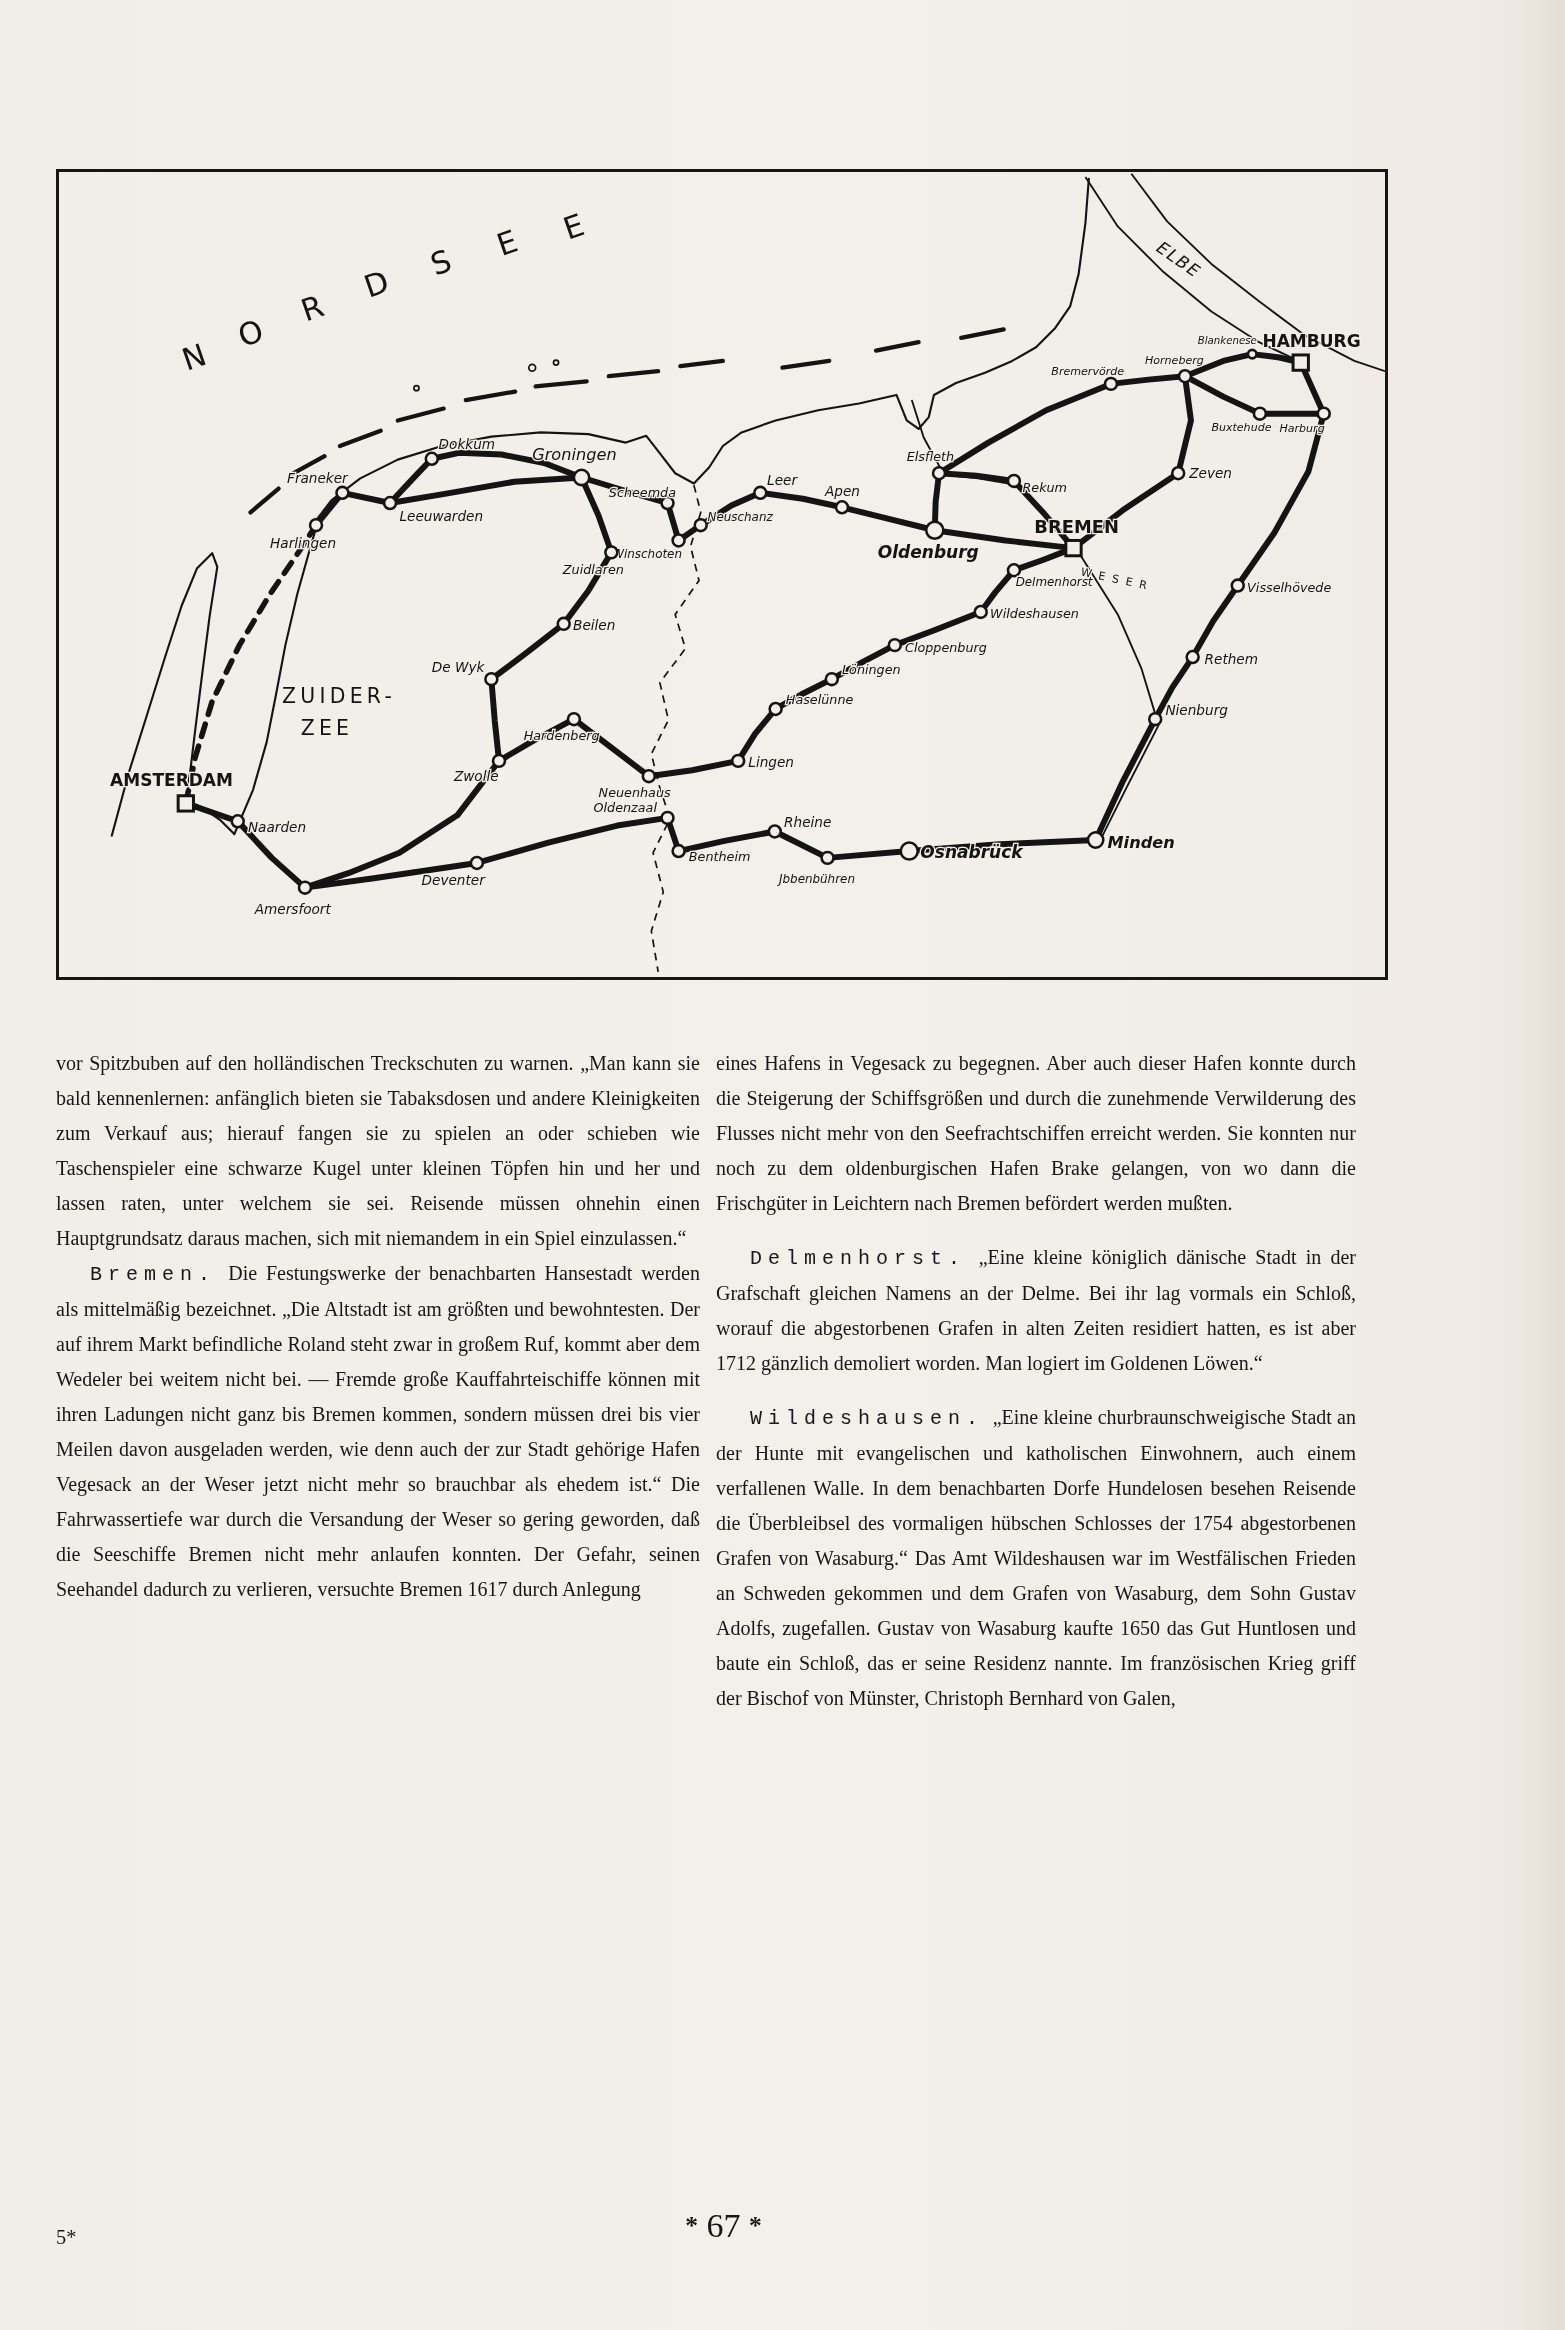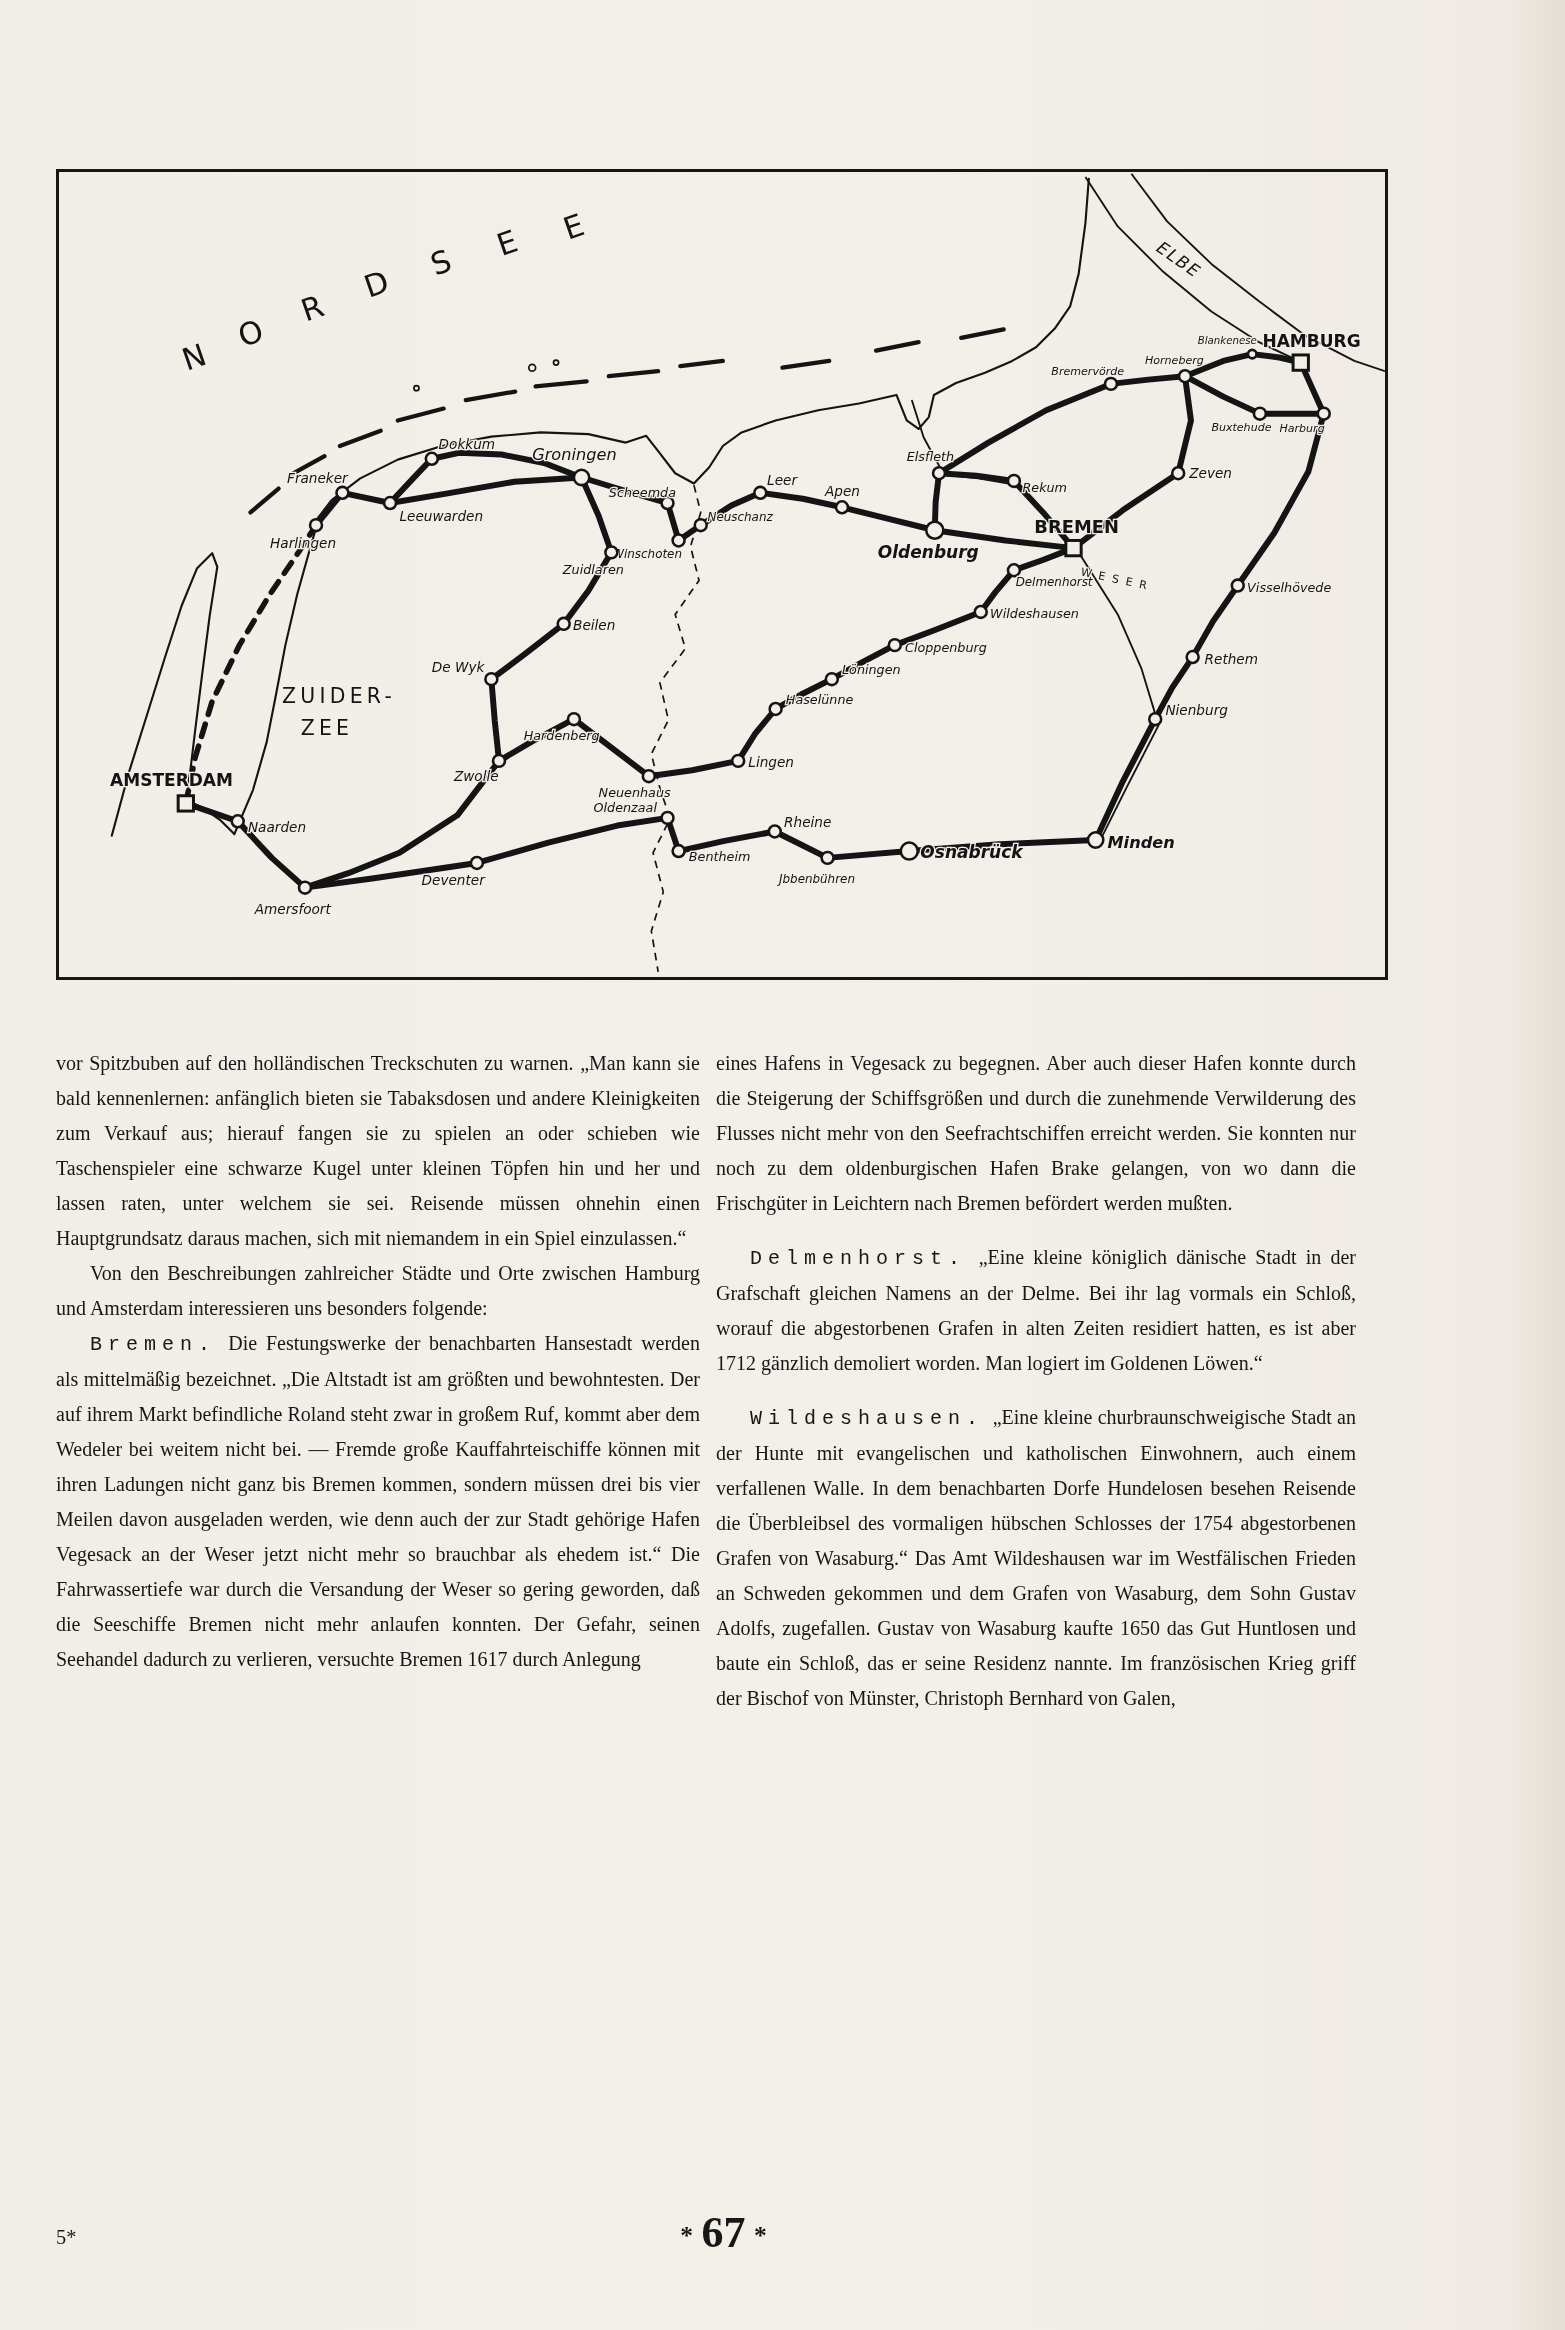--- a/index.html
+++ b/index.html
@@ -21,21 +21,21 @@
   .col-left{left:56px;}
   .col-right{left:716px;width:640px;}
   .para{margin:0;}
   .para.ind{text-indent:34px;}
   .para.gap{margin-top:19px;}
   .lead{letter-spacing:6px;padding-right:3.4px;font-family:Liberation Mono, monospace;}
   .footer-number{
     position:absolute;left:56px;top:2207px;width:1335px;text-align:center;
   }
   .footer-number .star{font-size:25.5px;font-weight:bold;vertical-align:2.6px;padding:0 8.5px;}
-  .footer-number .num{font-size:44px;font-weight:bold;}
+  .footer-number .num{font-size:34px;font-weight:normal;}
   .sig-mark{
     position:absolute;left:56px;top:2226px;font-size:20.4px;
   }
 </style>
 </head>
 <body>
 
 <div class="map-frame">
   <svg viewBox="0 0 1558 946" preserveAspectRatio="none">
       <path d="M 62,780 L 82,706 L 104,636 L 124,572 L 144,510 L 162,466 L 180,448 L 186,464 L 177,522 L 169,584 L 161,648 L 154,706 L 150,738" fill="none" stroke="#141414" stroke-width="2.5" stroke-linejoin="round" stroke-linecap="round"></path>
@@ -175,21 +175,20 @@
       <text x="598" y="80" font-size="36" font-family="&quot;Liberation Serif&quot;, serif" transform="rotate(-19 598 80)">E</text>
       <text x="262" y="624" font-size="24" letter-spacing="5" stroke="#f2efe8" stroke-width="3" paint-order="stroke">ZUIDER-</text>
       <text x="284" y="662" font-size="24" letter-spacing="5" stroke="#f2efe8" stroke-width="3" paint-order="stroke">ZEE</text>
       <text x="1288" y="92" font-size="20" letter-spacing="2" stroke="#f2efe8" stroke-width="3" paint-order="stroke" transform="rotate(35 1288 92)" font-style="italic">ELBE</text>
       <text x="1200" y="474" font-size="13" letter-spacing="2" stroke="#f2efe8" stroke-width="3" paint-order="stroke" transform="rotate(12 1200 474)">W E S E R</text>
     </svg>
 </div>
 
 <div class="col col-left">
     <p class="para">vor Spitzbuben auf den holländischen Treckschuten zu warnen. „Man kann sie bald kennenlernen: anfänglich bieten sie Tabaksdosen und andere Kleinigkeiten zum Verkauf aus; hierauf fangen sie zu spielen an oder schieben wie Taschenspieler eine schwarze Kugel unter kleinen Töpfen hin und her und lassen raten, unter welchem sie sei. Reisende müssen ohnehin einen Hauptgrundsatz daraus machen, sich mit niemandem in ein Spiel einzulassen.“</p>
-    <p class="para ind">Von den Beschreibungen zahlreicher Städte und Orte zwischen Hamburg und Amsterdam interessieren uns besonders folgende:</p>
     <p class="para ind"><span class="lead">Bremen.</span> Die Festungswerke der benachbarten Hansestadt werden als mittelmäßig bezeichnet. „Die Altstadt ist am größten und bewohntesten. Der auf ihrem Markt befindliche Roland steht zwar in großem Ruf, kommt aber dem Wedeler bei weitem nicht bei. — Fremde große Kauffahrteischiffe können mit ihren Ladungen nicht ganz bis Bremen kommen, sondern müssen drei bis vier Meilen davon ausgeladen werden, wie denn auch der zur Stadt gehörige Hafen Vegesack an der Weser jetzt nicht mehr so brauchbar als ehedem ist.“ Die Fahrwassertiefe war durch die Versandung der Weser so gering geworden, daß die Seeschiffe Bremen nicht mehr anlaufen konnten. Der Gefahr, seinen Seehandel dadurch zu verlieren, versuchte Bremen 1617 durch Anlegung</p>
   </div>
 <div class="col col-right">
     <p class="para">eines Hafens in Vegesack zu begegnen. Aber auch dieser Hafen konnte durch die Steigerung der Schiffsgrößen und durch die zunehmende Verwilderung des Flusses nicht mehr von den Seefrachtschiffen erreicht werden. Sie konnten nur noch zu dem oldenburgischen Hafen Brake gelangen, von wo dann die Frischgüter in Leichtern nach Bremen befördert werden mußten.</p>
     <p class="para ind gap"><span class="lead">Delmenhorst.</span> „Eine kleine königlich dänische Stadt in der Grafschaft gleichen Namens an der Delme. Bei ihr lag vormals ein Schloß, worauf die abgestorbenen Grafen in alten Zeiten residiert hatten, es ist aber 1712 gänzlich demoliert worden. Man logiert im Goldenen Löwen.“</p>
     <p class="para ind gap"><span class="lead">Wildeshausen.</span> „Eine kleine churbraunschweigische Stadt an der Hunte mit evangelischen und katholischen Einwohnern, auch einem verfallenen Walle. In dem benachbarten Dorfe Hundelosen besehen Reisende die Überbleibsel des vormaligen hübschen Schlosses der 1754 abgestorbenen Grafen von Wasaburg.“ Das Amt Wildeshausen war im Westfälischen Frieden an Schweden gekommen und dem Grafen von Wasaburg, dem Sohn Gustav Adolfs, zugefallen. Gustav von Wasaburg kaufte 1650 das Gut Huntlosen und baute ein Schloß, das er seine Residenz nannte. Im französischen Krieg griff der Bischof von Münster, Christoph Bernhard von Galen,</p>
   </div>
 
 <div class="sig-mark">5*</div>
 <div class="footer-number">

